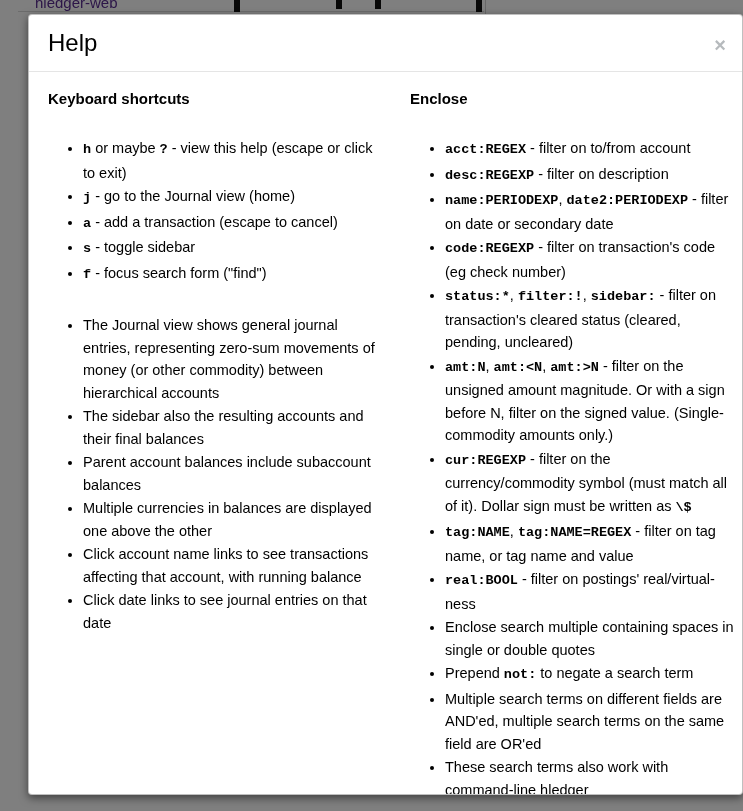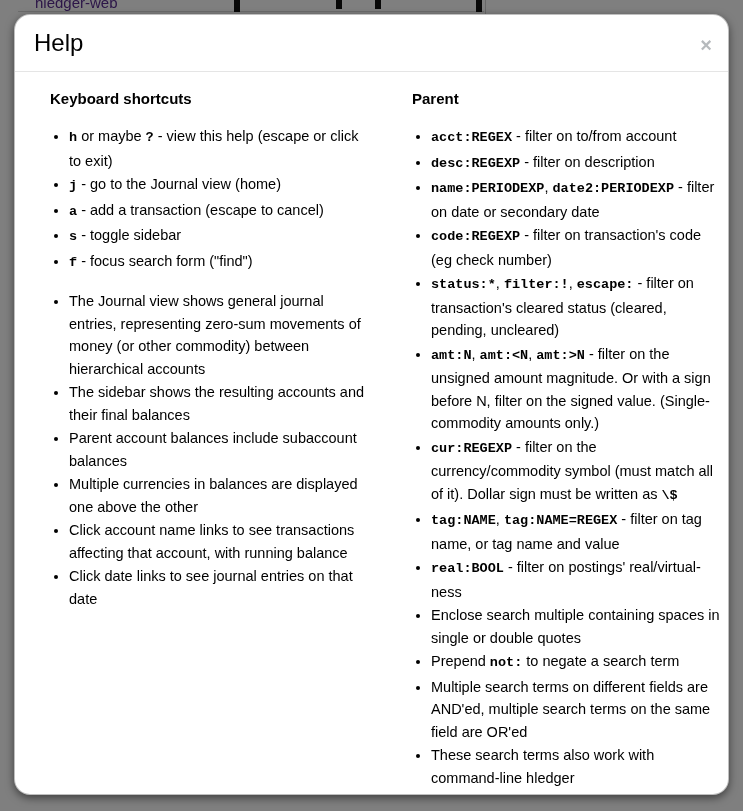--- a/index.html
+++ b/index.html
@@ -13,36 +13,36 @@
   .page-hline{position:absolute;left:18px;top:11px;width:466px;height:1px;background:#d9d9d9;}
   .page-vline{position:absolute;left:485px;top:0;width:1px;height:16px;background:#cfcfcf;}
   .glyph-frag{position:absolute;top:0;background:#111;}
   .frag-1{left:234px;width:6px;height:12px;}
   .frag-2{left:336px;width:6px;height:9px;}
   .frag-3{left:375px;width:6px;height:9px;}
   .frag-4{left:476px;width:6px;height:12px;}
   .dim-overlay{position:absolute;left:0;top:0;right:0;bottom:0;background:rgba(0,0,0,0.5);}
   
   .modal{
-    position:absolute;left:14px;top:14px;width:715px;height:781px;box-sizing:border-box;
-    background:#fff;border:1px solid rgba(0,0,0,0.25);border-radius:16px;
+    position:absolute;left:28px;top:14px;width:715px;height:781px;box-sizing:border-box;
+    background:#fff;border:1px solid rgba(0,0,0,0.25);border-radius:4px;
     box-shadow:0 3px 9px rgba(0,0,0,0.5);overflow:hidden;
   }
   .modal-header{position:relative;padding:14px 19px;border-bottom:1px solid #e5e5e5;}
   .modal-title{margin:0;font-size:24px;font-weight:400;line-height:28px;color:#000;}
   .close-btn{
     position:absolute;top:18px;right:14px;border:none;background:none;padding:2px;
     font-size:20px;font-weight:700;line-height:1;color:#b6babd;cursor:pointer;
     font-family:"Liberation Sans",sans-serif;
   }
   .modal-body{display:flex;padding:17px 6px 19px 19px;box-sizing:border-box;}
   .col-left{width:348px;padding-right:15px;box-sizing:border-box;flex:none;}
   .col-right{width:342px;padding-left:14px;box-sizing:border-box;flex:none;}
-  .section-heading{margin:0 16px 10px;font-size:15px;line-height:20px;font-weight:700;color:#000;}
-  ul.help-list{margin:16px 0 16px;padding-left:35px;list-style:disc;}
+  .section-heading{margin:0 0 10px;font-size:15px;line-height:20px;font-weight:700;color:#000;}
+  ul.help-list{margin:28px 0 16px;padding-left:35px;list-style:disc;}
   ul.help-list li{font-size:14.5px;line-height:22.5px;margin-bottom:1px;color:#000;}
   code.term{
     font-family:"Liberation Mono","DejaVu Sans Mono",monospace;
     font-weight:700;font-size:13.5px;color:#000;background:none;padding:0;
   }
 </style>
 </head>
 <body>
 
 <div class="screen">
@@ -69,35 +69,35 @@
           <p class="section-heading">Keyboard shortcuts</p>
           <ul class="help-list">
             <li><code class="term">h</code> or maybe <code class="term">?</code> - view this help (escape or click to exit)</li>
             <li><code class="term">j</code> - go to the Journal view (home)</li>
             <li><code class="term">a</code> - add a transaction (escape to cancel)</li>
             <li><code class="term">s</code> - toggle sidebar</li>
             <li><code class="term">f</code> - focus search form ("find")</li>
           </ul>
           <ul class="help-list">
             <li>The Journal view shows general journal entries, representing zero-sum movements of money (or other commodity) between hierarchical accounts</li>
-            <li>The sidebar shows the resulting accounts and their final balances</li>
+            <li>The sidebar also the resulting accounts and their final balances</li>
             <li>Parent account balances include subaccount balances</li>
             <li>Multiple currencies in balances are displayed one above the other</li>
             <li>Click account name links to see transactions affecting that account, with running balance</li>
             <li>Click date links to see journal entries on that date</li>
           </ul>
         </div>
       <div class="col-right" id="right-column">
-          <p class="section-heading">Parent</p>
+          <p class="section-heading">Enclose</p>
           <ul class="help-list">
             <li><code class="term">acct:REGEX</code> - filter on to/from account</li>
             <li><code class="term">desc:REGEXP</code> - filter on description</li>
             <li><code class="term">name:PERIODEXP</code>, <code class="term">date2:PERIODEXP</code> - filter on date or secondary date</li>
             <li><code class="term">code:REGEXP</code> - filter on transaction's code (eg check number)</li>
-            <li><code class="term">status:*</code>, <code class="term">filter:!</code>, <code class="term">escape:</code> - filter on transaction's cleared status (cleared, pending, uncleared)</li>
+            <li><code class="term">status:*</code>, <code class="term">filter:!</code>, <code class="term">sidebar:</code> - filter on transaction's cleared status (cleared, pending, uncleared)</li>
             <li><code class="term">amt:N</code>, <code class="term">amt:&lt;N</code>, <code class="term">amt:&gt;N</code> - filter on the unsigned amount magnitude. Or with a sign before N, filter on the signed value. (Single-commodity amounts only.)</li>
             <li><code class="term">cur:REGEXP</code> - filter on the currency/commodity symbol (must match all of it). Dollar sign must be written as <code class="term">\$</code></li>
             <li><code class="term">tag:NAME</code>, <code class="term">tag:NAME=REGEX</code> - filter on tag name, or tag name and value</li>
             <li><code class="term">real:BOOL</code> - filter on postings' real/virtual-ness</li>
             <li>Enclose search multiple containing spaces in single or double quotes</li>
             <li>Prepend <code class="term">not:</code> to negate a search term</li>
             <li>Multiple search terms on different fields are AND'ed, multiple search terms on the same field are OR'ed</li>
             <li>These search terms also work with command-line hledger</li>
           </ul>
         </div>

